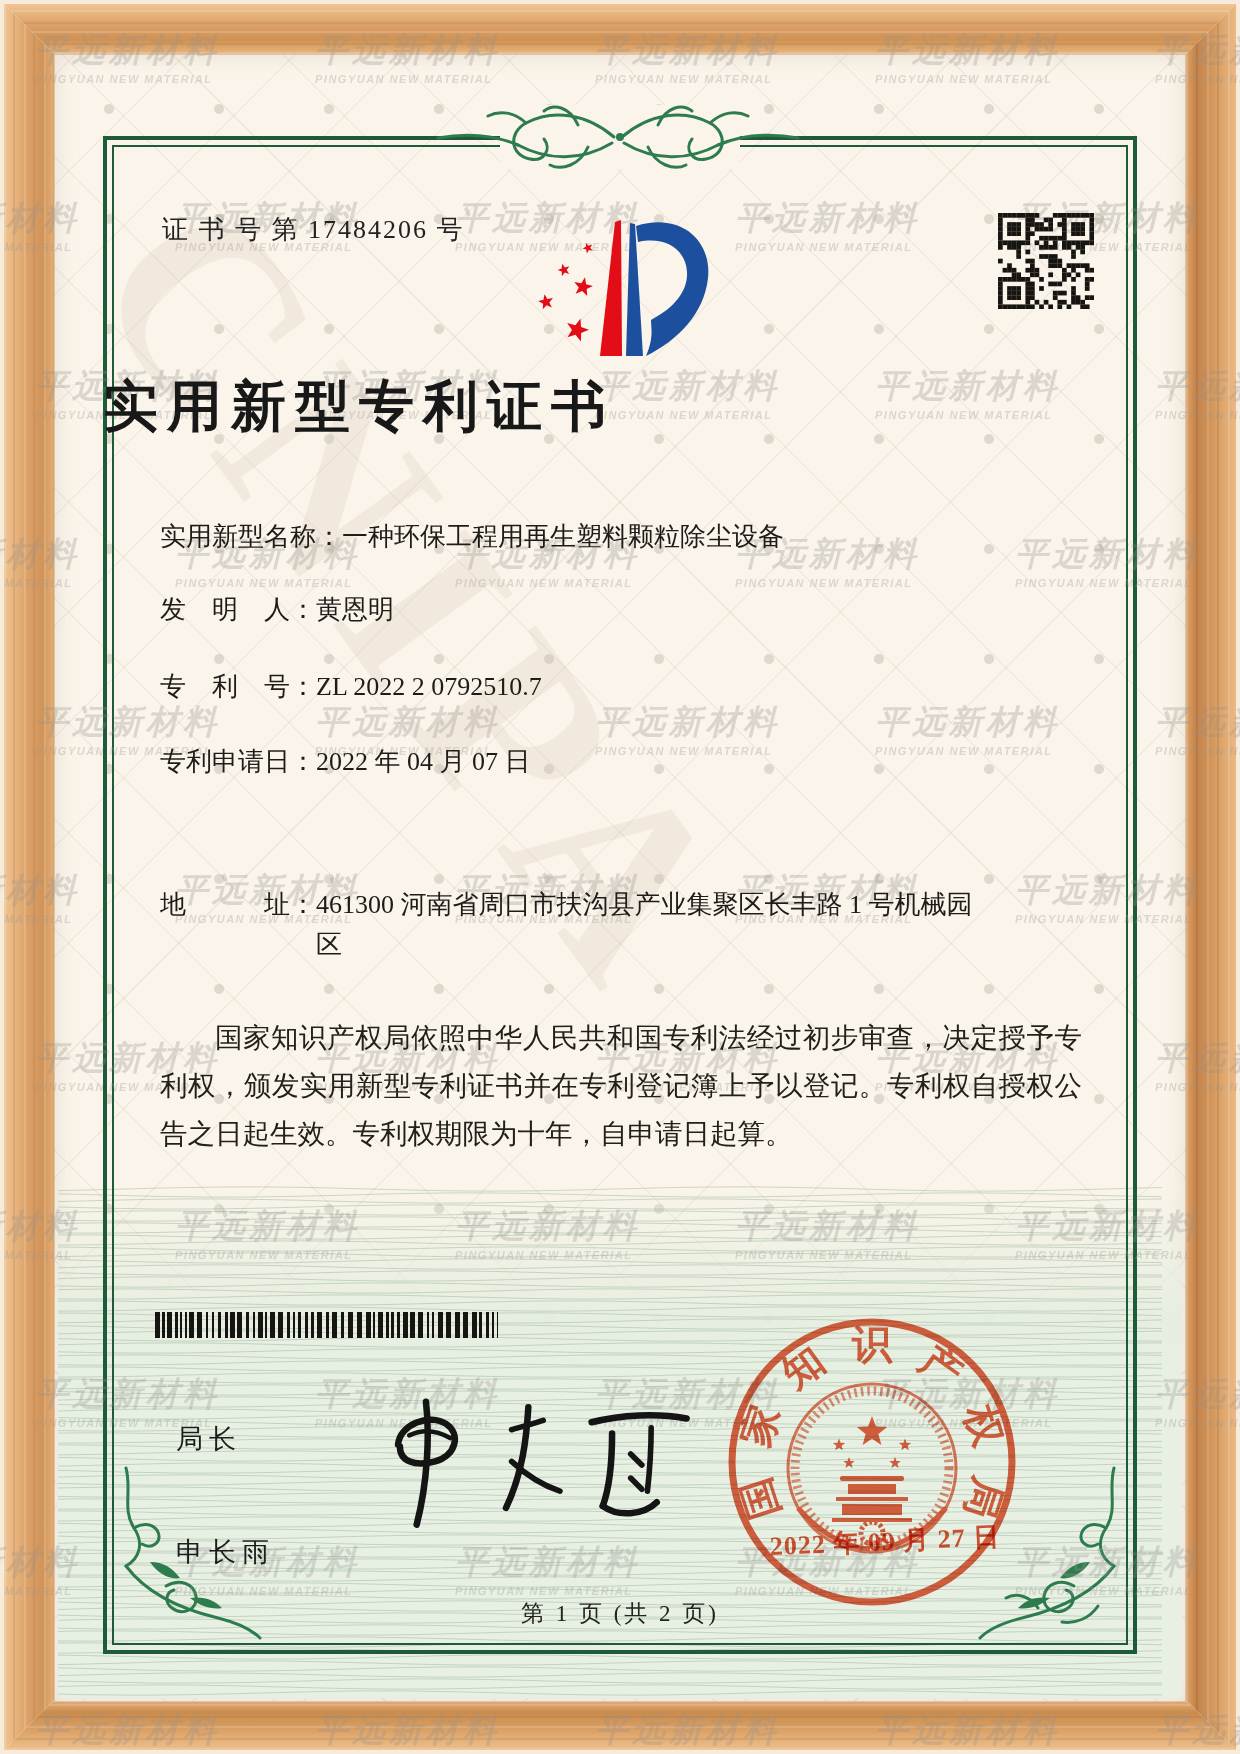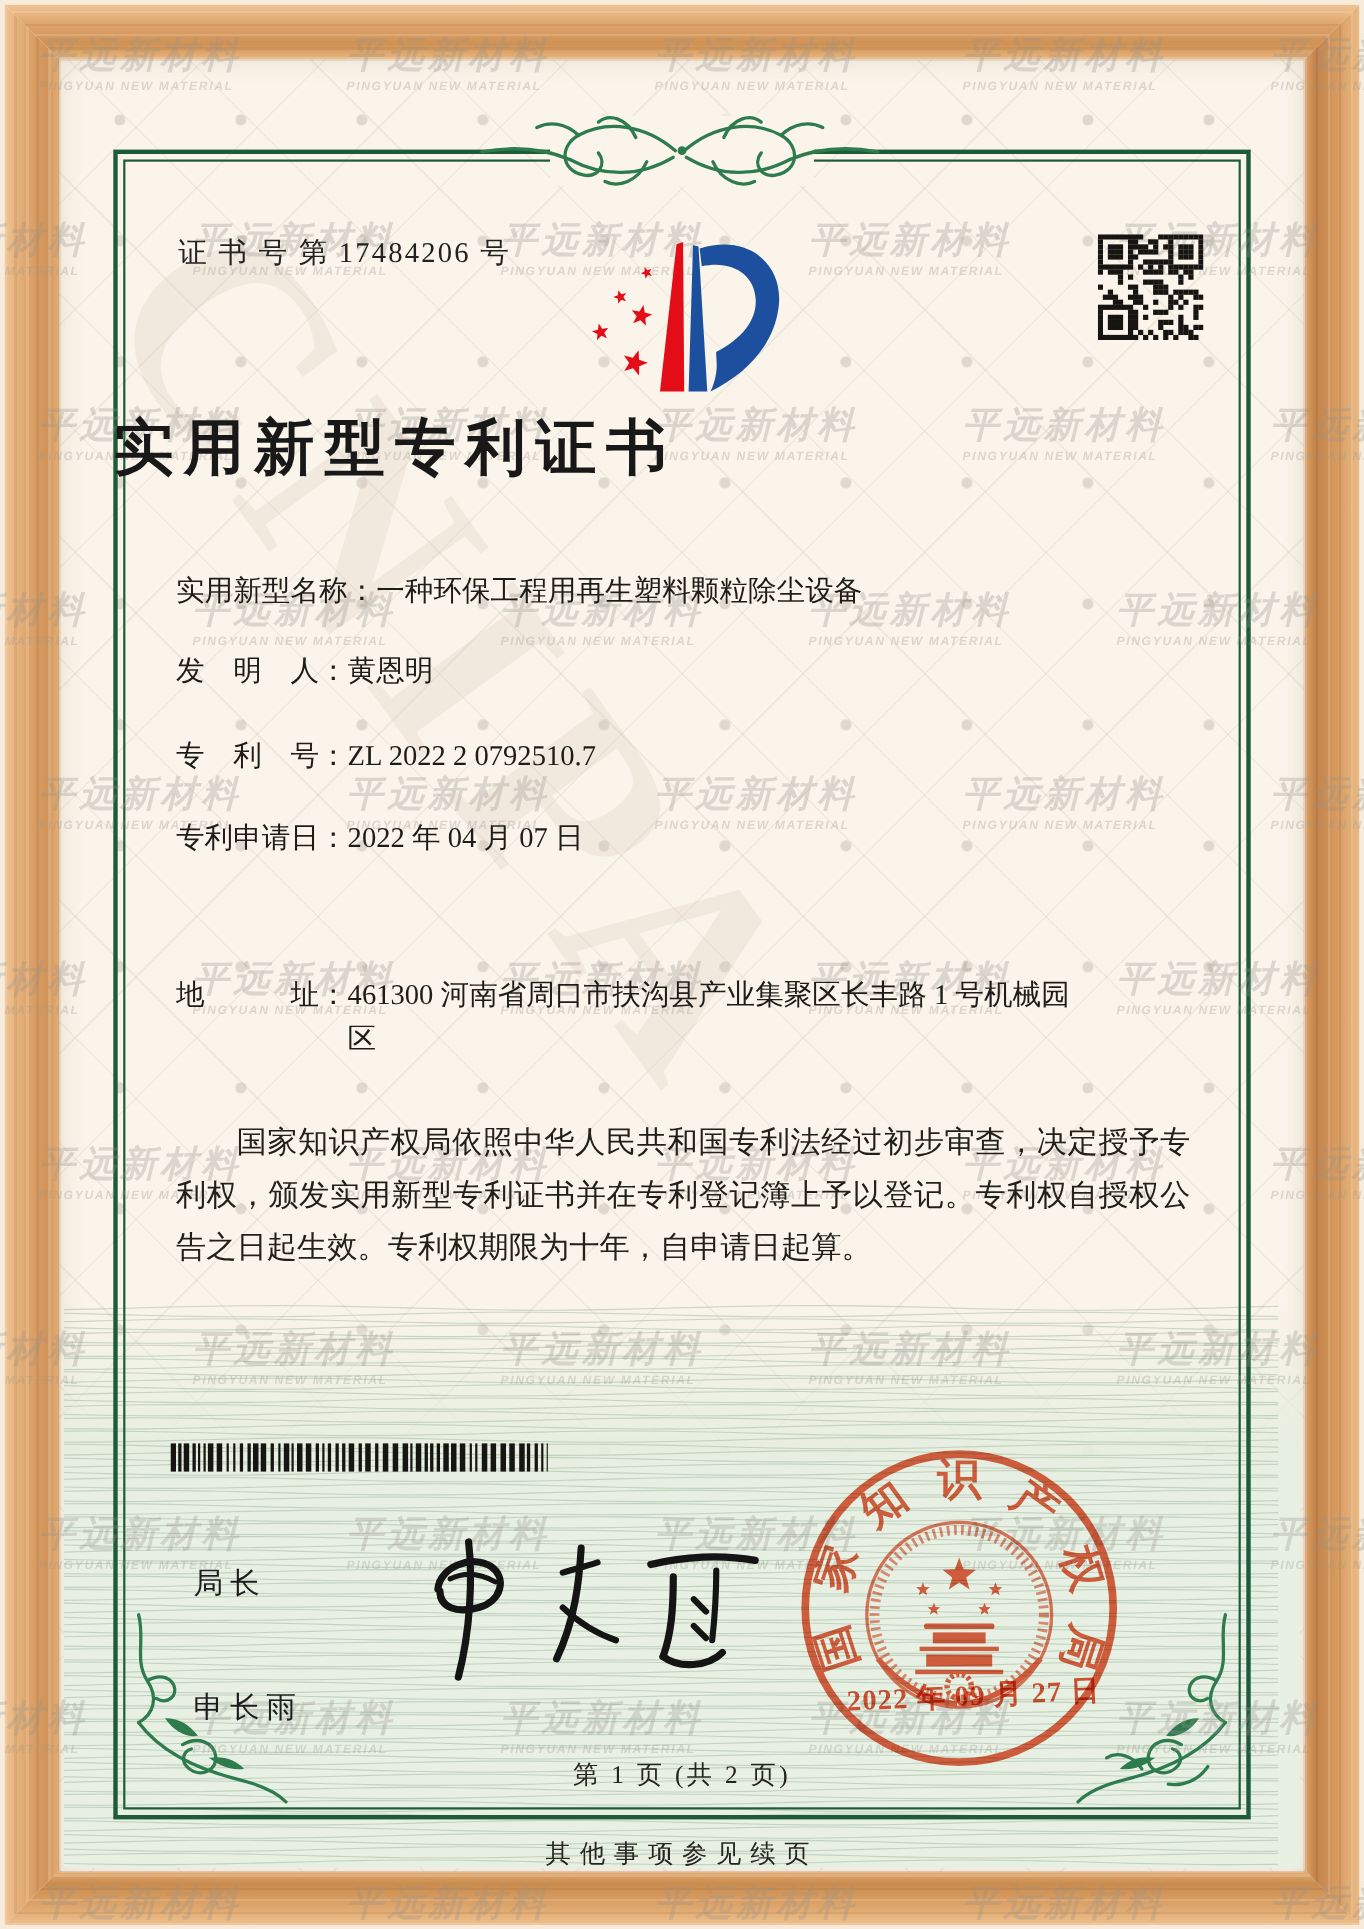--- a/index.html
+++ b/index.html
@@ -812,15 +812,14 @@
       <rect x="130" y="202" width="60" height="11"></rect>
       <rect x="120" y="216" width="80" height="4"></rect>
     </g>
     <circle cx="160" cy="231" r="11" fill="none" stroke="var(--seal-red,#e05534)" stroke-width="5" stroke-dasharray="3 2.4"></circle>
     <path d="M86,206 C110,234 138,246 158,247" fill="none" stroke="var(--seal-red,#e05534)" stroke-width="5"></path>
     <path d="M234,206 C210,234 182,246 162,247" fill="none" stroke="var(--seal-red,#e05534)" stroke-width="5"></path>
   </svg>
   <div class="seal-date">2022 年 09 月 27 日</div>
 
   <div class="page-note">第 1 页 (共 2 页)</div>
-  <div class="footer-note">其他事项参见续页</div>
 
 </div>
 
 </body></html>

